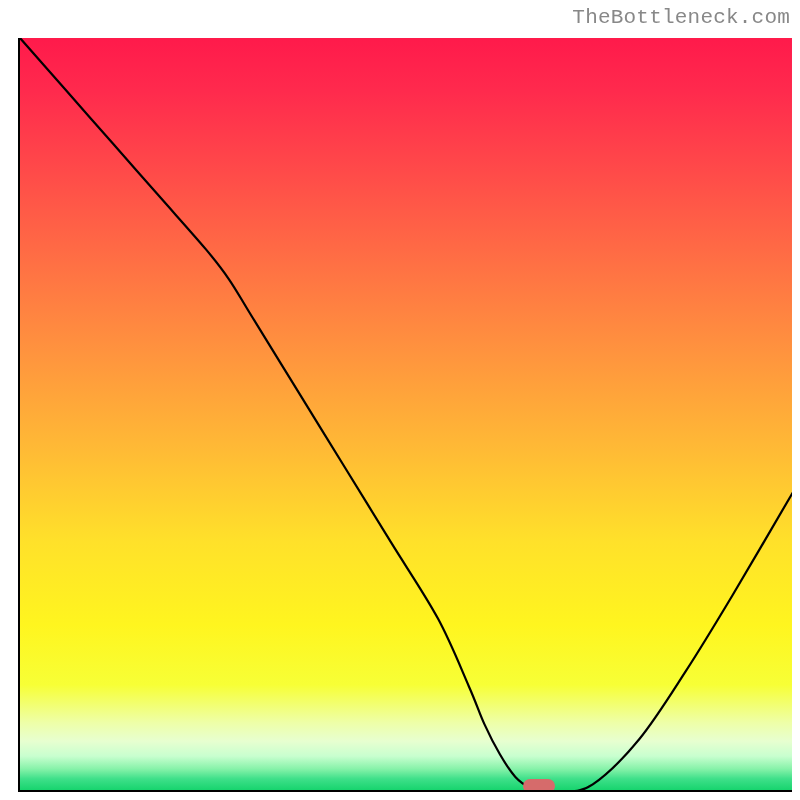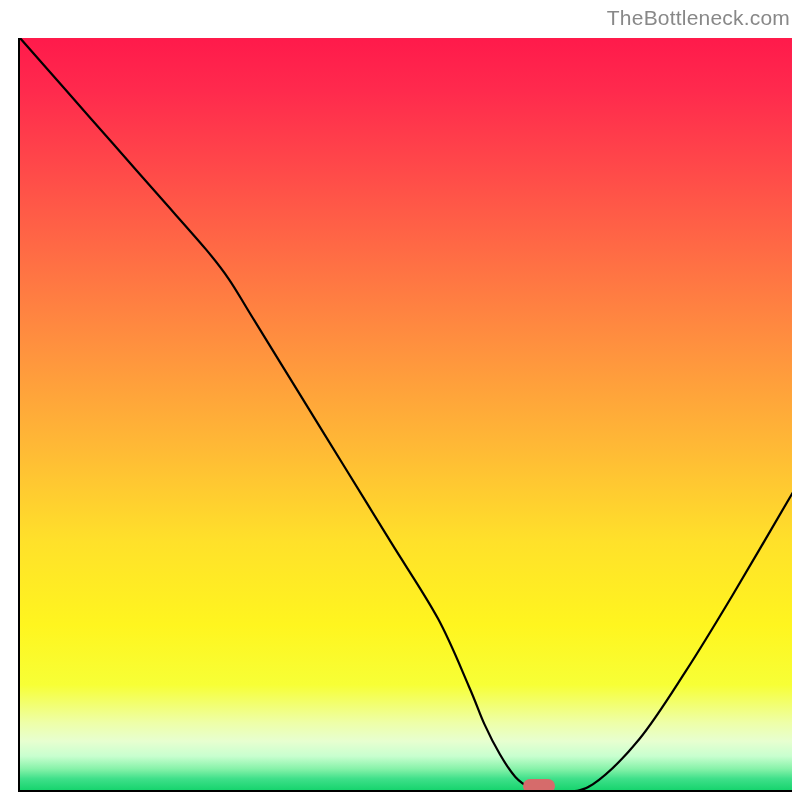--- a/index.html
+++ b/index.html
@@ -35,21 +35,21 @@
     position: absolute;
     width: 32px;
     height: 14px;
     border-radius: 7px;
     transform: translate(-50%, -50%);
   }
   .watermark {
     position: absolute;
     top: 6px;
     right: 10px;
-    font-family: Liberation Sans, sans-serif;
+    font-family: Liberation Mono, monospace;
     font-size: 21px;
     color: #888;
     font-weight: 500;
     letter-spacing: 0.2px;
     user-select: none;
   }
 </style>
 </head>
 <body>
 

